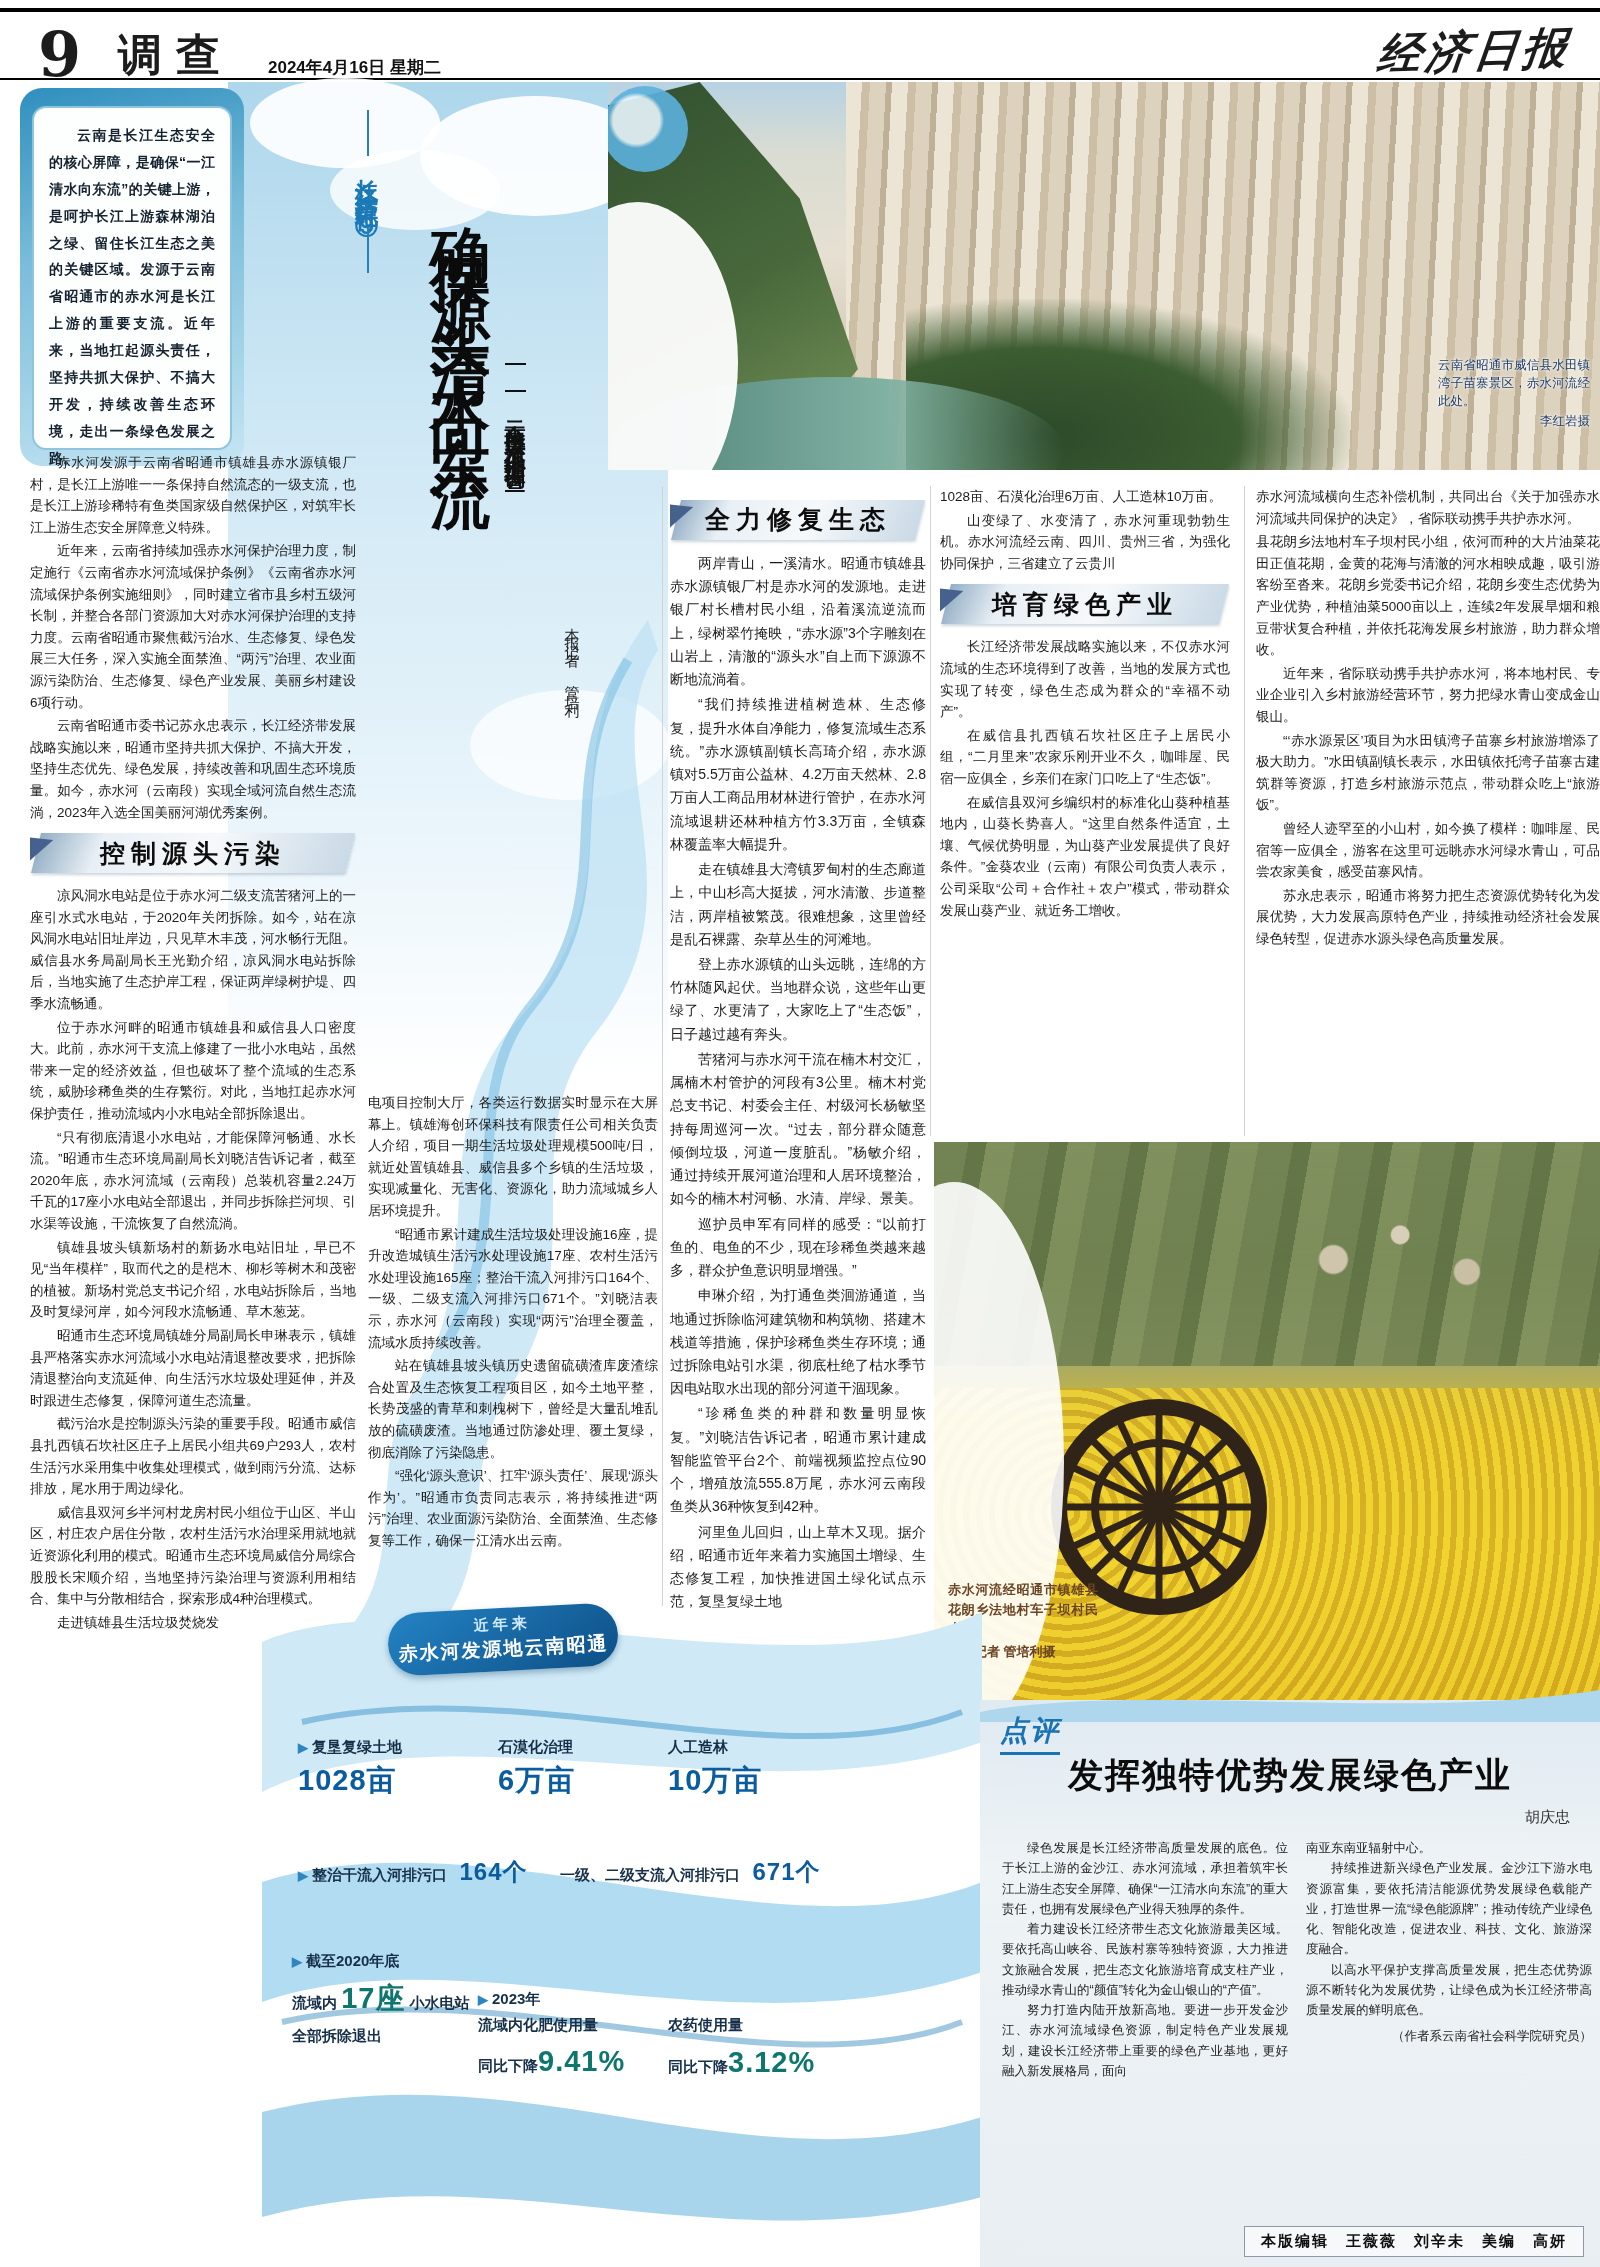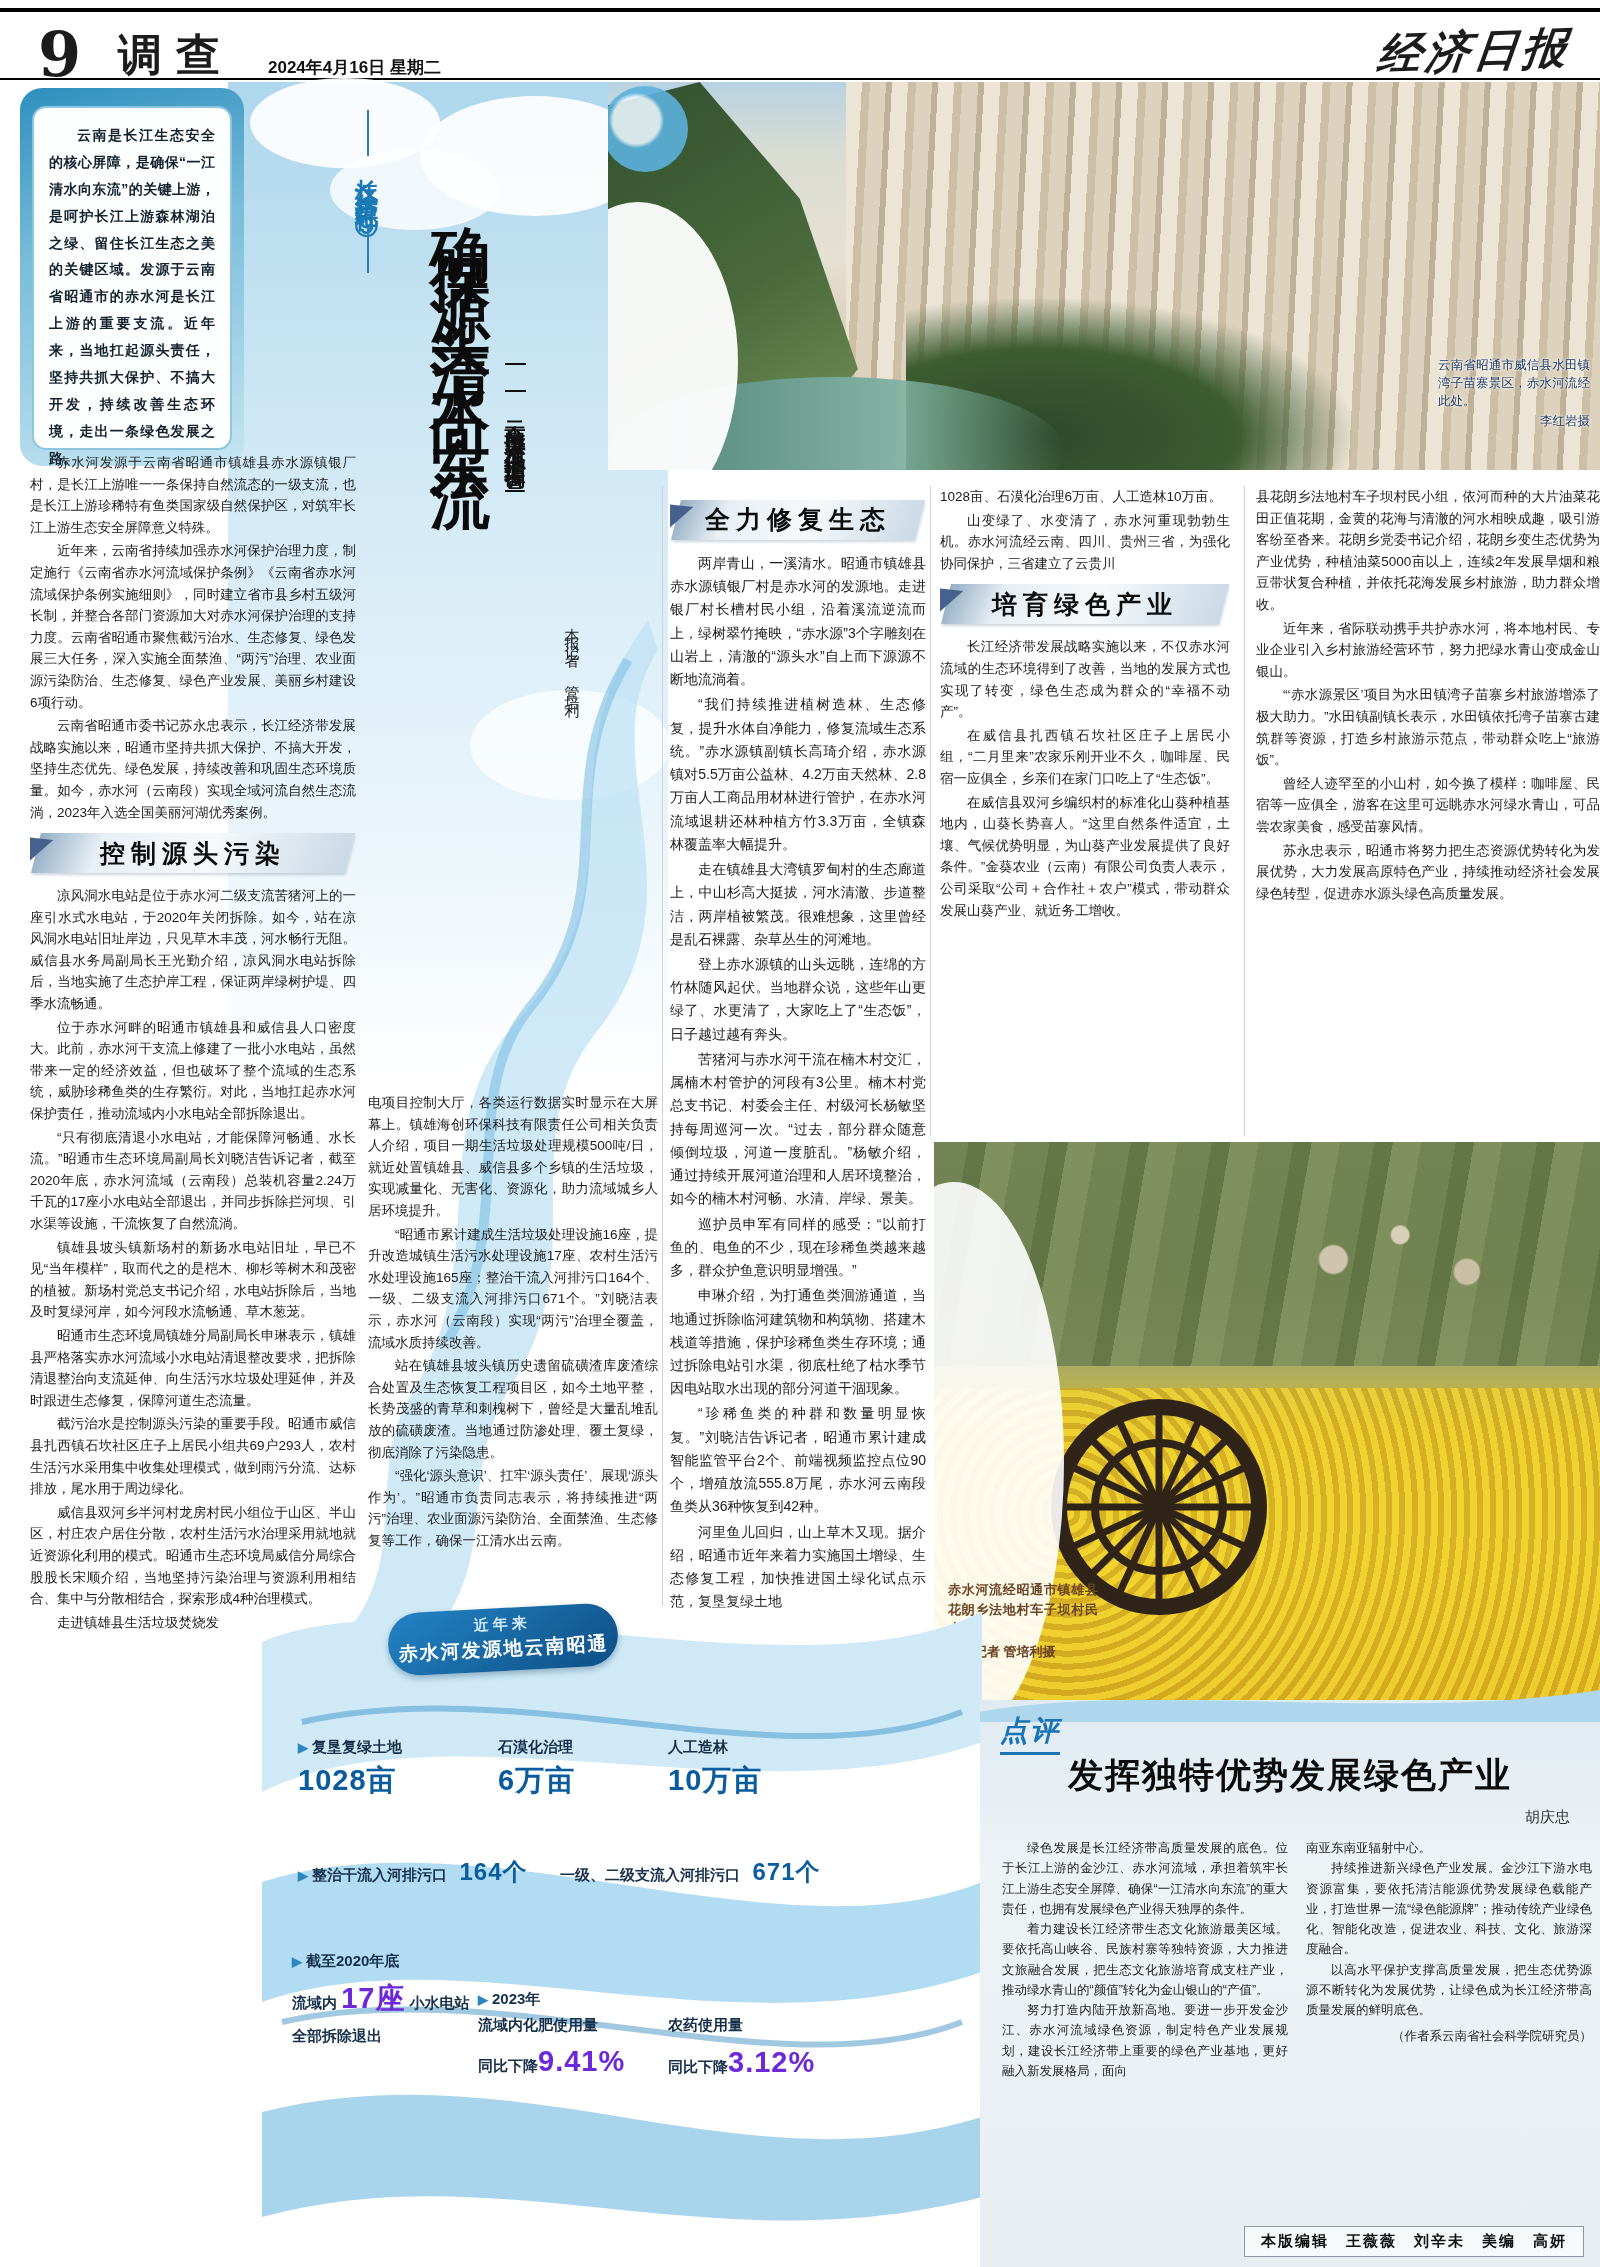--- a/index.html
+++ b/index.html
@@ -81,21 +81,21 @@
        box-shadow:0 3px 6px rgba(10,60,100,.35);}
   .badge .tag{display:block;font-size:15px;color:#cfe9ff;font-weight:700;letter-spacing:4px;}
   .badge .ttl{display:block;font-size:19px;color:#ffffff;font-weight:900;letter-spacing:2px;margin-top:2px;}
   .stat{position:absolute;}
   .stat .lab{font-size:15px;font-weight:700;color:#16304a;}
   .stat .lab .mk{color:#2e86c1;font-size:13px;margin-right:4px;}
   .stat .val{font-size:29px;font-weight:900;color:#0a5c9e;margin-top:4px;letter-spacing:1px;}
   .stat-inline .val{display:inline;font-size:24px;margin-left:8px;}
   .blockstat{position:absolute;font-size:15px;font-weight:700;color:#16304a;line-height:1.7;}
   .blockstat .mk{color:#2e86c1;font-size:13px;margin-right:4px;}
-  .blockstat .big{font-size:29px;font-weight:900;color:#6d28d9;letter-spacing:1px;}
+  .blockstat .big{font-size:29px;font-weight:900;color:#0f766e;letter-spacing:1px;}
   
   .commentary{position:absolute;left:980px;top:1700px;width:620px;height:567px;
        background:linear-gradient(to bottom,#dfeaf1 0%,#eef3f6 30%,#e8eef2 100%);}
   .cm-label{position:absolute;left:20px;top:12px;font-size:28px;font-weight:900;font-style:italic;
        color:#1a73b5;border-bottom:3px solid #1a73b5;padding-bottom:2px;letter-spacing:2px;}
   .cm-head{position:absolute;left:30px;top:52px;width:560px;text-align:center;font-size:35px;
        font-weight:900;color:#0c0c0c;letter-spacing:2px;}
   .cm-author{position:absolute;left:30px;top:108px;width:560px;text-align:right;font-size:15px;color:#333;}
   .cm-col{position:absolute;top:138px;width:286px;height:372px;font-size:12.5px;line-height:1.62;
        text-align:justify;color:#222;overflow:hidden;}
@@ -207,20 +207,21 @@
     <div class="sec-band">
       <span class="tri"></span>
       <span class="st">培育绿色产业</span>
     </div>
     <p>长江经济带发展战略实施以来，不仅赤水河流域的生态环境得到了改善，当地的发展方式也实现了转变，绿色生态成为群众的“幸福不动产”。</p>
     <p>在威信县扎西镇石坎社区庄子上居民小组，“二月里来”农家乐刚开业不久，咖啡屋、民宿一应俱全，乡亲们在家门口吃上了“生态饭”。</p>
     <p>在威信县双河乡编织村的标准化山葵种植基地内，山葵长势喜人。“这里自然条件适宜，土壤、气候优势明显，为山葵产业发展提供了良好条件。”金葵农业（云南）有限公司负责人表示，公司采取“公司＋合作社＋农户”模式，带动群众发展山葵产业、就近务工增收。</p>
   </div>
 
   <div class="col" style="left:1256px;top:486px;width:344px;height:652px;">
+    <p class="cont">赤水河流域横向生态补偿机制，共同出台《关于加强赤水河流域共同保护的决定》，省际联动携手共护赤水河。</p>
     <p class="cont">县花朗乡法地村车子坝村民小组，依河而种的大片油菜花田正值花期，金黄的花海与清澈的河水相映成趣，吸引游客纷至沓来。花朗乡党委书记介绍，花朗乡变生态优势为产业优势，种植油菜5000亩以上，连续2年发展旱烟和粮豆带状复合种植，并依托花海发展乡村旅游，助力群众增收。</p>
     <p>近年来，省际联动携手共护赤水河，将本地村民、专业企业引入乡村旅游经营环节，努力把绿水青山变成金山银山。</p>
     <p>“‘赤水源景区’项目为水田镇湾子苗寨乡村旅游增添了极大助力。”水田镇副镇长表示，水田镇依托湾子苗寨古建筑群等资源，打造乡村旅游示范点，带动群众吃上“旅游饭”。</p>
     <p>曾经人迹罕至的小山村，如今换了模样：咖啡屋、民宿等一应俱全，游客在这里可远眺赤水河绿水青山，可品尝农家美食，感受苗寨风情。</p>
     <p>苏永忠表示，昭通市将努力把生态资源优势转化为发展优势，大力发展高原特色产业，持续推动经济社会发展绿色转型，促进赤水源头绿色高质量发展。</p>
   </div>
 
   <div class="photo-field">
     <div class="pf-hill"></div>
     <div class="pf-village"></div>

